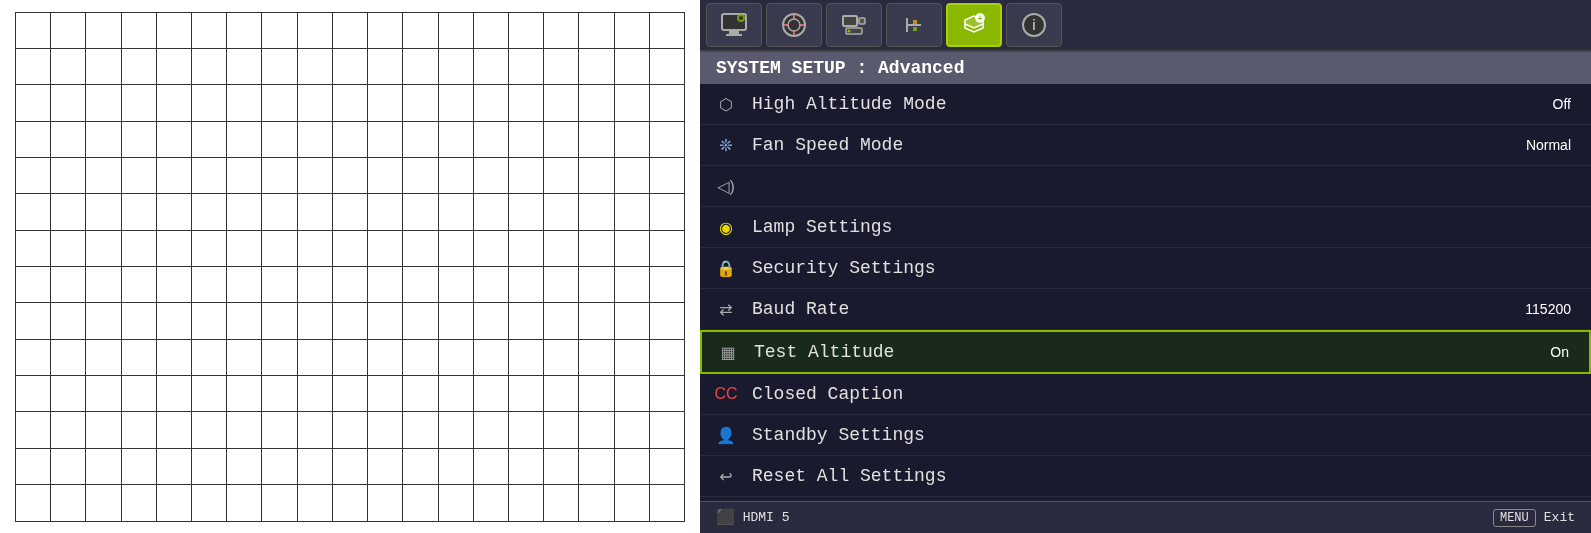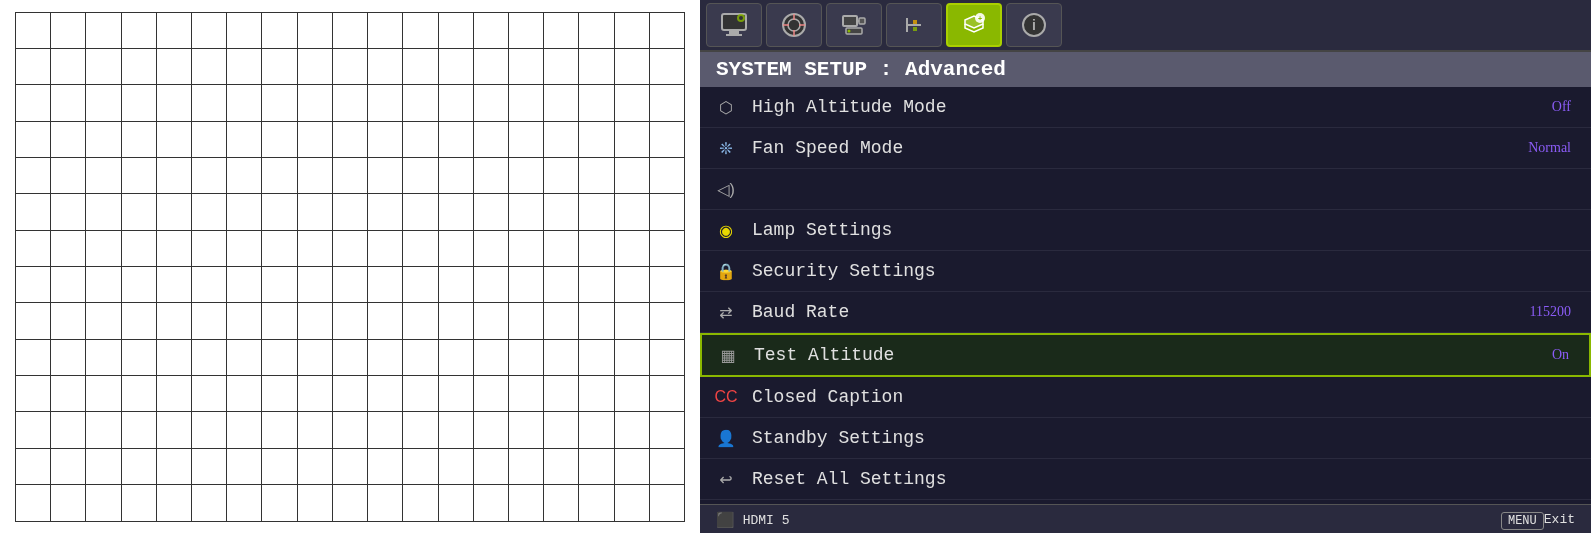--- a/index.html
+++ b/index.html
@@ -85,21 +85,21 @@
     
     .title-bar {
       background: #5a5a6e;
       padding: 6px 16px;
       display: flex;
       align-items: center;
     }
 
     .title-text {
       color: #fff;
-      font-size: 21px;
+      font-size: 18px;
       font-weight: bold;
       font-family: 'Courier New', monospace;
     }
 
     
     .menu-list {
       flex: 1;
       display: flex;
       flex-direction: column;
     }
@@ -132,23 +132,23 @@
     }
 
     .menu-label {
       flex: 1;
       color: #e0e0e0;
       font-size: 18px;
       font-family: 'Courier New', monospace;
     }
 
     .menu-value {
-      color: #8b5cf6;
+      color: #ffffff;
       font-size: 14px;
-      font-family: Liberation Serif, serif;
+      font-family: Liberation Sans, sans-serif;
       margin-right: 8px;
     }
 
     
     .status-bar {
       display: flex;
       flex-direction: row;
       align-items: center;
       justify-content: space-between;
       background: #2a2a3e;
@@ -161,21 +161,22 @@
       display: flex;
       align-items: center;
       gap: 8px;
       color: #e0e0e0;
       font-size: 13px;
       font-family: 'Courier New', monospace;
     }
 
     .status-right {
       display: flex;
-      gap: 0;
+      align-items: center;
+      gap: 8px;
       color: #e0e0e0;
       font-size: 13px;
       font-family: 'Courier New', monospace;
     }
 
     .menu-btn {
       border: 1px solid #888;
       border-radius: 3px;
       padding: 1px 6px;
       font-size: 12px;

